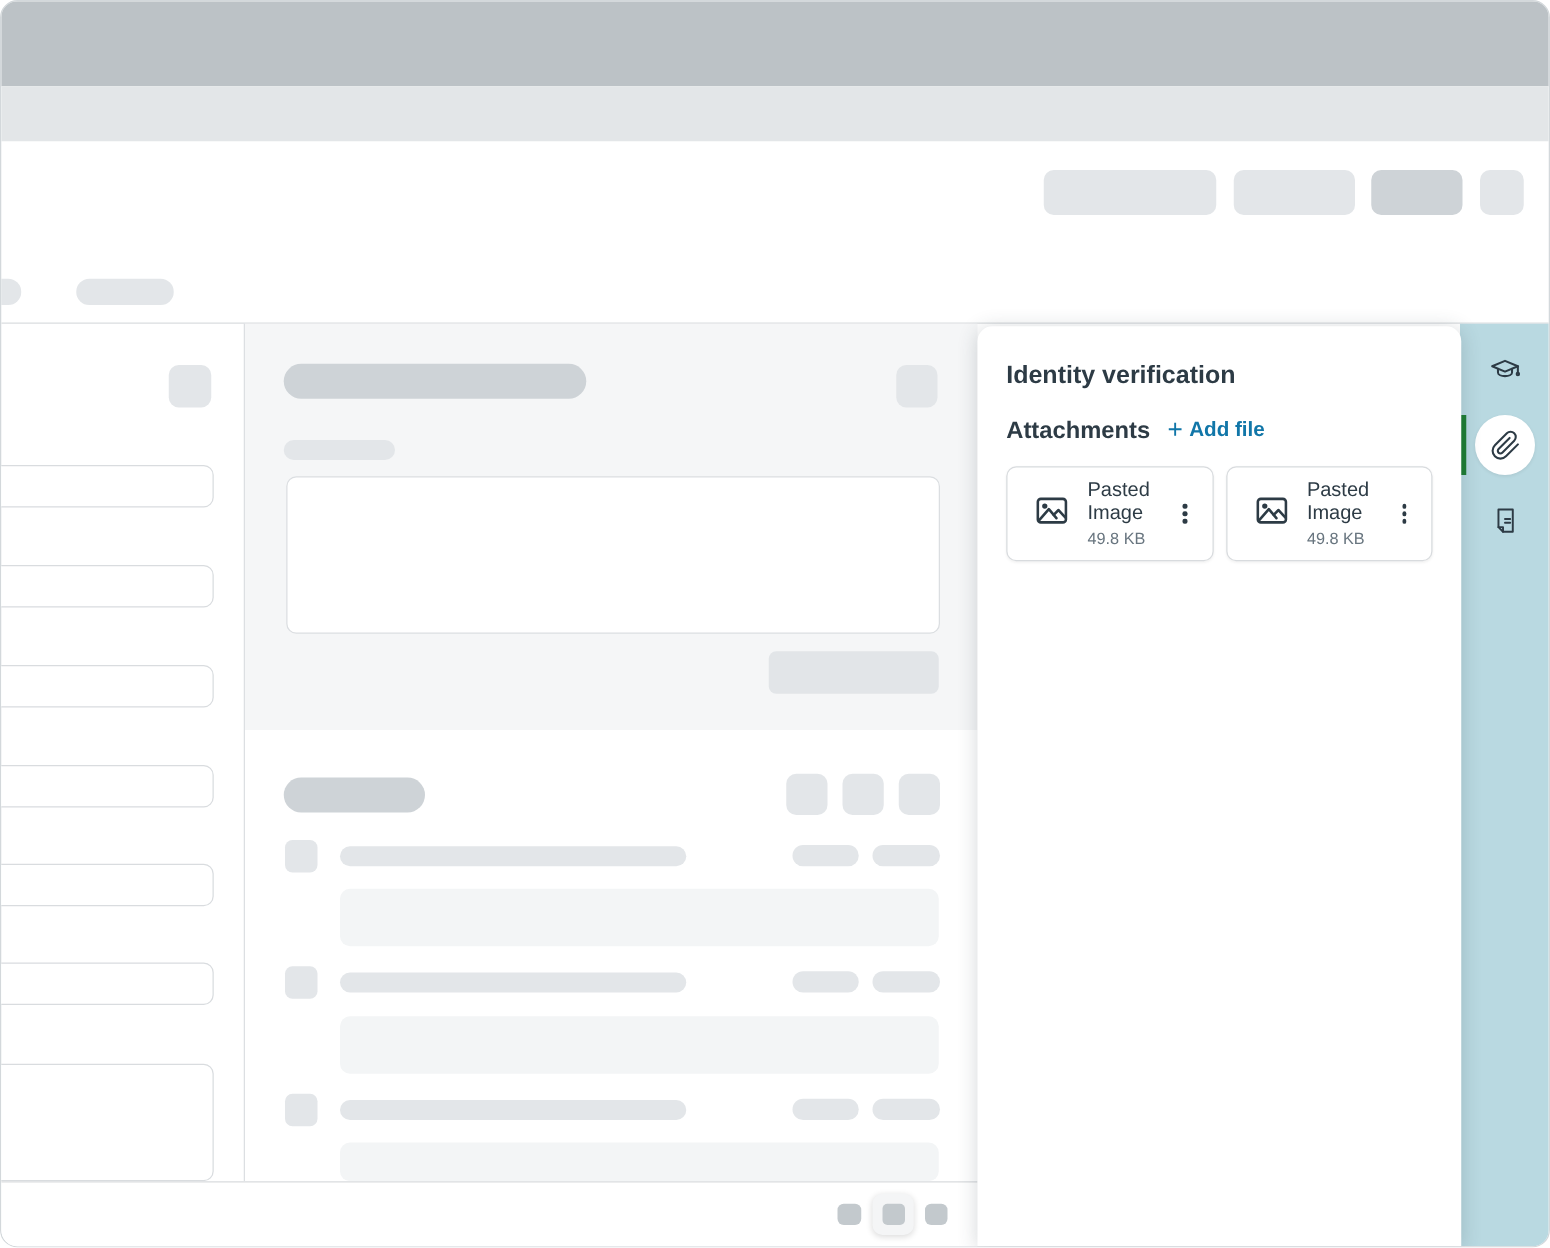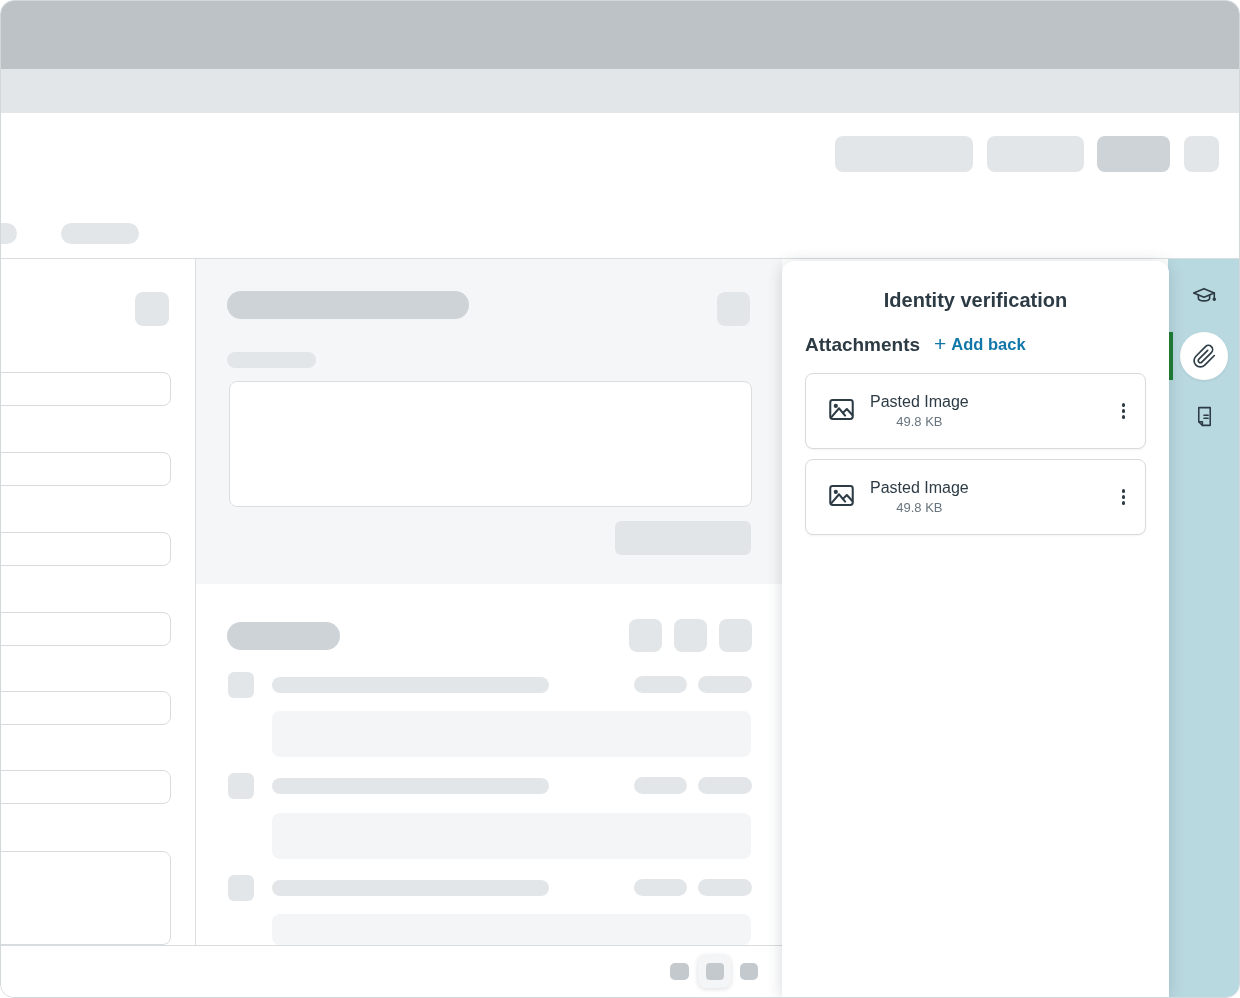--- a/index.html
+++ b/index.html
@@ -1,19 +1,19 @@
 <!DOCTYPE html>
 <html><head>
 <meta charset="utf-8">
 <style>
   html,body{margin:0;padding:0;background:#ffffff;}
   body{font-family:"Liberation Sans",sans-serif;-webkit-font-smoothing:antialiased;}
   #window{
     position:relative;width:1238px;height:996px;margin:0 auto;
-    background:#ffffff;border:1px solid #d3d8db;border-radius:14px;overflow:hidden;text-align:center;
+    background:#ffffff;border:1px solid #d3d8db;border-radius:14px;overflow:hidden;
   }
   .abs{position:absolute;}
   
   .topbar-primary{left:0;top:0;width:100%;height:68px;background:#bcc2c6;}
   .topbar-secondary{left:0;top:68px;width:100%;height:44px;background:#e3e6e8;}
   
   .hbtn{top:135px;height:36px;border-radius:8px;background:#e3e6e9;}
   .hbtn.dark{background:#ced3d7;}
   
   .bc{top:222px;height:21px;border-radius:11px;background:#e3e6e9;}
@@ -56,21 +56,21 @@
     left:781px;top:260px;width:387px;height:736px;background:#ffffff;
     border-radius:12px 12px 0 0;box-shadow:0 2px 16px rgba(45,59,69,.20);
     box-sizing:border-box;padding:27px 23px 0 23px;z-index:5;
   }
   .tray h1{margin:0;font-size:20px;line-height:24px;font-weight:700;color:#2d3b45;}
   .tray p{margin:24px 0 0 0;font-size:15.5px;line-height:20px;color:#2d3b45;}
   .attach-row{margin-top:22px;display:flex;align-items:baseline;gap:14px;}
   .attach-row h2{margin:0;font-size:19px;font-weight:700;color:#2d3b45;}
   .add-file{display:inline-flex;align-items:center;gap:5px;color:#1176a8;font-weight:700;font-size:16.5px;cursor:pointer;}
   .add-file .plus{font-weight:400;font-size:21px;line-height:16px;}
-  .att-list{margin-top:17px;display:flex;flex-direction:column;gap:10px;}
+  .att-list{margin-top:17px;display:flex;flex-direction:row;gap:10px;}
   .att-card{
     height:74px;border:1px solid #d8dbde;border-radius:8px;background:#fff;
     display:flex;align-items:center;padding:0 16px 0 21px;box-shadow:0 1px 2px rgba(0,0,0,.05);
   }
   .att-text{margin-left:14px;}
   .att-name{font-size:16px;color:#2d3b45;}
   .att-size{font-size:13px;color:#68757f;margin-top:3px;}
   .kebab{margin-left:auto;display:flex;flex-direction:column;gap:2.5px;padding:6px 4px;cursor:pointer;}
   .kebab i{width:3.4px;height:3.4px;border-radius:50%;background:#2d3b45;display:block;}
 </style>
@@ -172,21 +172,21 @@
     </span>
   </div>
 
   <div class="abs tray">
     <h1>Identity verification</h1>
 
     <div class="attach-row">
       <h2>Attachments</h2>
       <span class="add-file">
         <span class="plus">+</span>
-        <span>Add back</span>
+        <span>Add file</span>
       </span>
     </div>
 
     <div class="att-list">
 
       <div class="att-card">
         <span>
           <svg width="29" height="29" viewBox="0 0 24 24" fill="none" stroke="#2d3b45" stroke-width="1.7" stroke-linejoin="round" stroke-linecap="round">
             <rect x="2.7" y="4.2" width="18.6" height="15.6" rx="2"></rect>
             <circle cx="7.3" cy="9" r="0.9" fill="#2d3b45"></circle>

